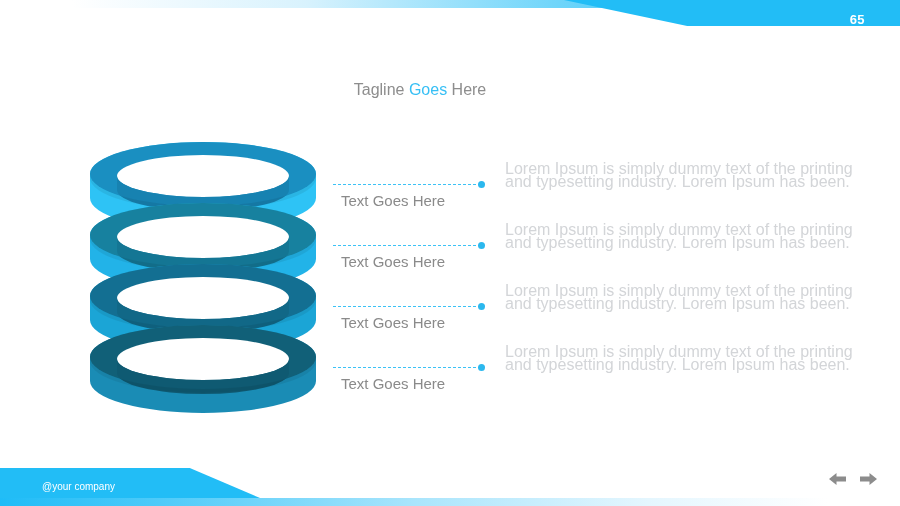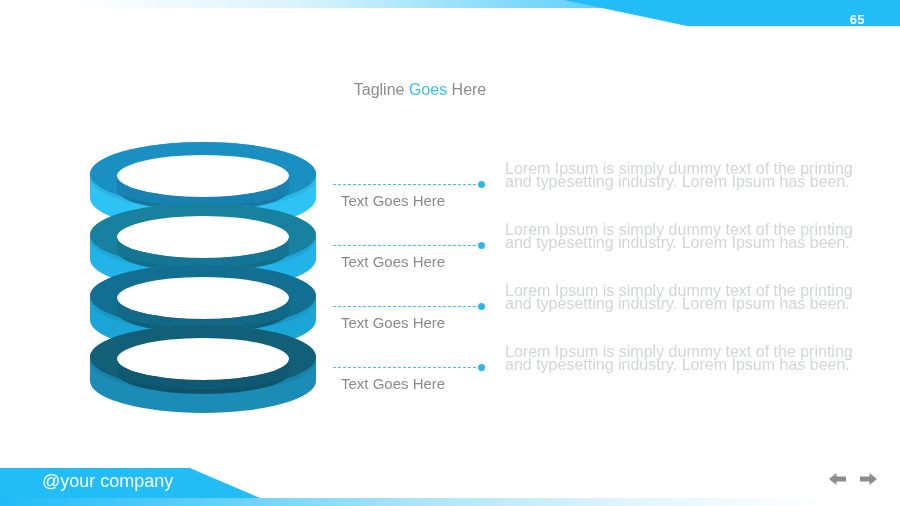--- a/index.html
+++ b/index.html
@@ -165,21 +165,21 @@
     left: 0;
     width: 260px;
     height: 30px;
     background: #22bdf6;
     clip-path: polygon(0 0, 73% 0, 100% 100%, 0 100%);
   }
   .footer-text {
     position: absolute;
     bottom: 14px;
     left: 42px;
-    font-size: 18px;
+    font-size: 10px;
     color: #ffffff;
   }
   .nav-arrows {
     position: absolute;
     bottom: 20px;
     right: 22px;
     display: flex;
     gap: 12px;
     align-items: center;
   }

